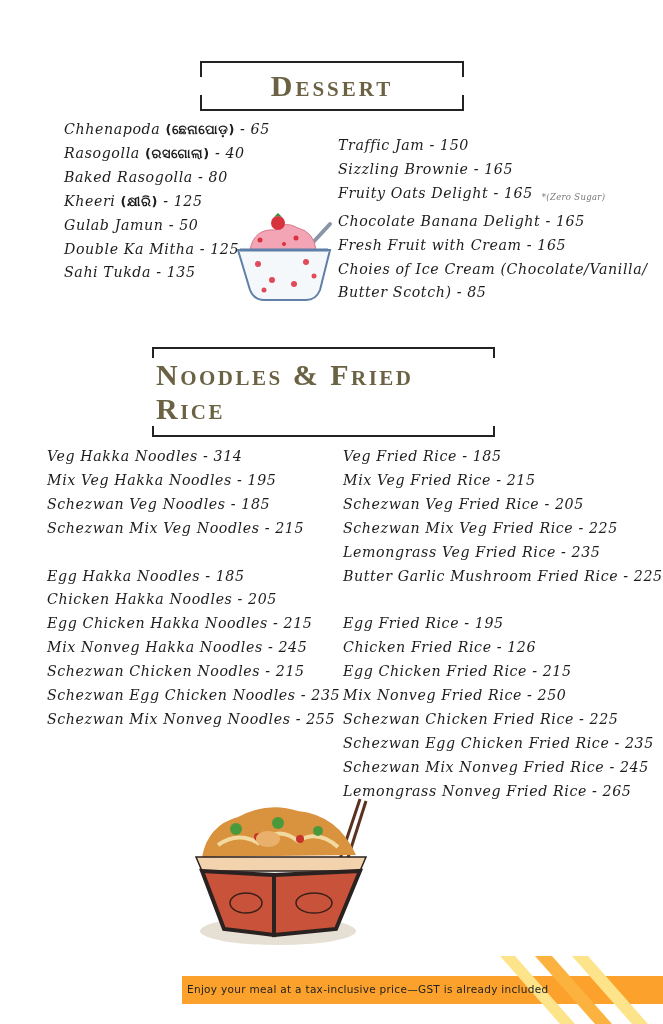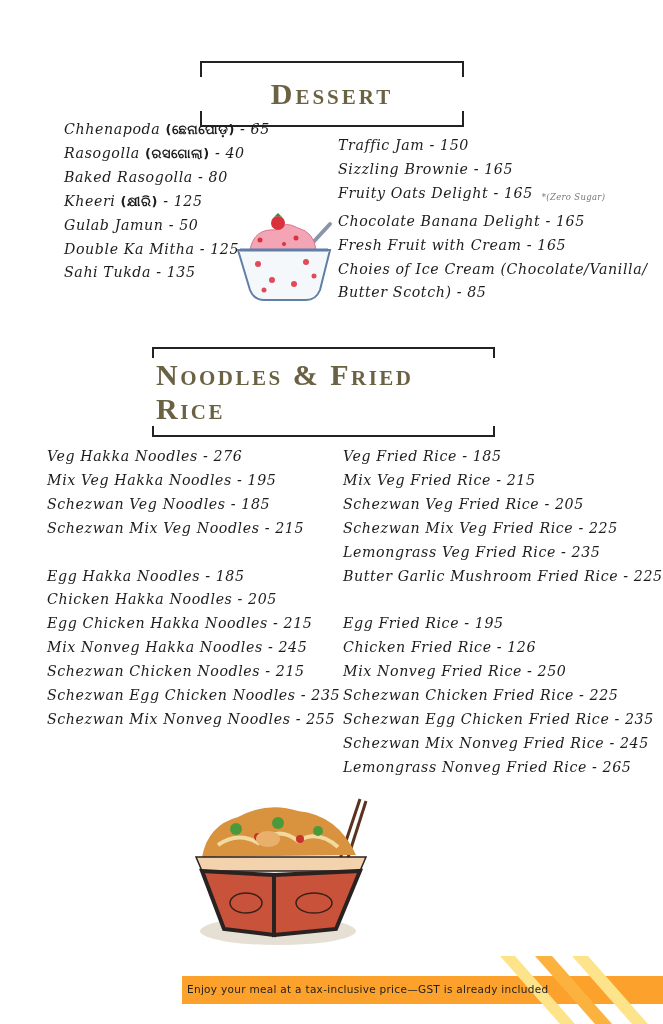--- a/index.html
+++ b/index.html
@@ -13,21 +13,21 @@
     }
     .section-header .frame-top, .section-header .frame-bottom {
       position: absolute; left: 0; right: 0; height: 14px; border-left: 2px solid #222; border-right: 2px solid #222;
     }
     .section-header .frame-top { top: 0; border-top: 2px solid #222; }
     .section-header .frame-bottom { bottom: 0; border-bottom: 2px solid #222; }
     .section-title {
       font-family: "Liberation Serif", serif; font-weight: bold; color: #6b6244;
       font-variant: small-caps; letter-spacing: 3px; position: relative; z-index: 2; background: #fff; padding: 0 4px;
     }
-    #dessert-header { left: 200px; top: 61px; width: 264px; height: 66px; }
+    #dessert-header { left: 200px; top: 61px; width: 264px; height: 50px; }
     #dessert-header .section-title { font-size: 30px; }
     #noodles-header { left: 152px; top: 347px; width: 343px; height: 90px; }
     #noodles-header .section-title { font-size: 30px; letter-spacing: 2.5px; }
 
     .menu-col { position: absolute; list-style: none; margin: 0; padding: 0; }
     .menu-col li {
       font-family: "DejaVu Serif", serif; font-style: italic; font-size: 14.2px; line-height: 23.9px;
       white-space: nowrap; letter-spacing: 0.6px; color: #1c1c1c;
     }
     .menu-col li.gap { height: 23.9px; }
@@ -100,21 +100,21 @@
   <circle cx="28" cy="80" r="2.5" fill="#e04b5a"></circle>
 </svg>
 
 <div id="noodles-header" class="section-header">
   <div class="frame-top"></div>
   <div class="frame-bottom"></div>
   <span class="section-title">Noodles &amp; Fried Rice</span>
 </div>
 
 <ul id="noodles-left" class="menu-col">
-  <li>Veg Hakka Noodles - 276</li>
+  <li>Veg Hakka Noodles - 314</li>
   <li>Mix Veg Hakka Noodles - 195</li>
   <li>Schezwan Veg Noodles - 185</li>
   <li>Schezwan Mix Veg Noodles - 215</li>
   <li class="gap"></li>
   <li>Egg Hakka Noodles - 185</li>
   <li>Chicken Hakka Noodles - 205</li>
   <li>Egg Chicken Hakka Noodles - 215</li>
   <li>Mix Nonveg Hakka Noodles - 245</li>
   <li>Schezwan Chicken Noodles - 215</li>
   <li>Schezwan Egg Chicken Noodles - 235</li>
@@ -124,20 +124,21 @@
 <ul id="rice-right" class="menu-col">
   <li>Veg Fried Rice - 185</li>
   <li>Mix Veg Fried Rice - 215</li>
   <li>Schezwan Veg Fried Rice - 205</li>
   <li>Schezwan Mix Veg Fried Rice - 225</li>
   <li>Lemongrass Veg Fried Rice - 235</li>
   <li>Butter Garlic Mushroom Fried Rice - 225</li>
   <li class="gap"></li>
   <li>Egg Fried Rice - 195</li>
   <li>Chicken Fried Rice - 126</li>
+  <li>Egg Chicken Fried Rice - 215</li>
   <li>Mix Nonveg Fried Rice - 250</li>
   <li>Schezwan Chicken Fried Rice - 225</li>
   <li>Schezwan Egg Chicken Fried Rice - 235</li>
   <li>Schezwan Mix Nonveg Fried Rice - 245</li>
   <li>Lemongrass Nonveg Fried Rice - 265</li>
 </ul>
 
 <svg id="noodle-bowl" class="illus" viewBox="0 0 185 152">
   <ellipse cx="90" cy="136" rx="78" ry="14" fill="#e6dfd4"></ellipse>
   <line x1="150" y1="70" x2="172" y2="4" stroke="#5a3320" stroke-width="3"></line>

